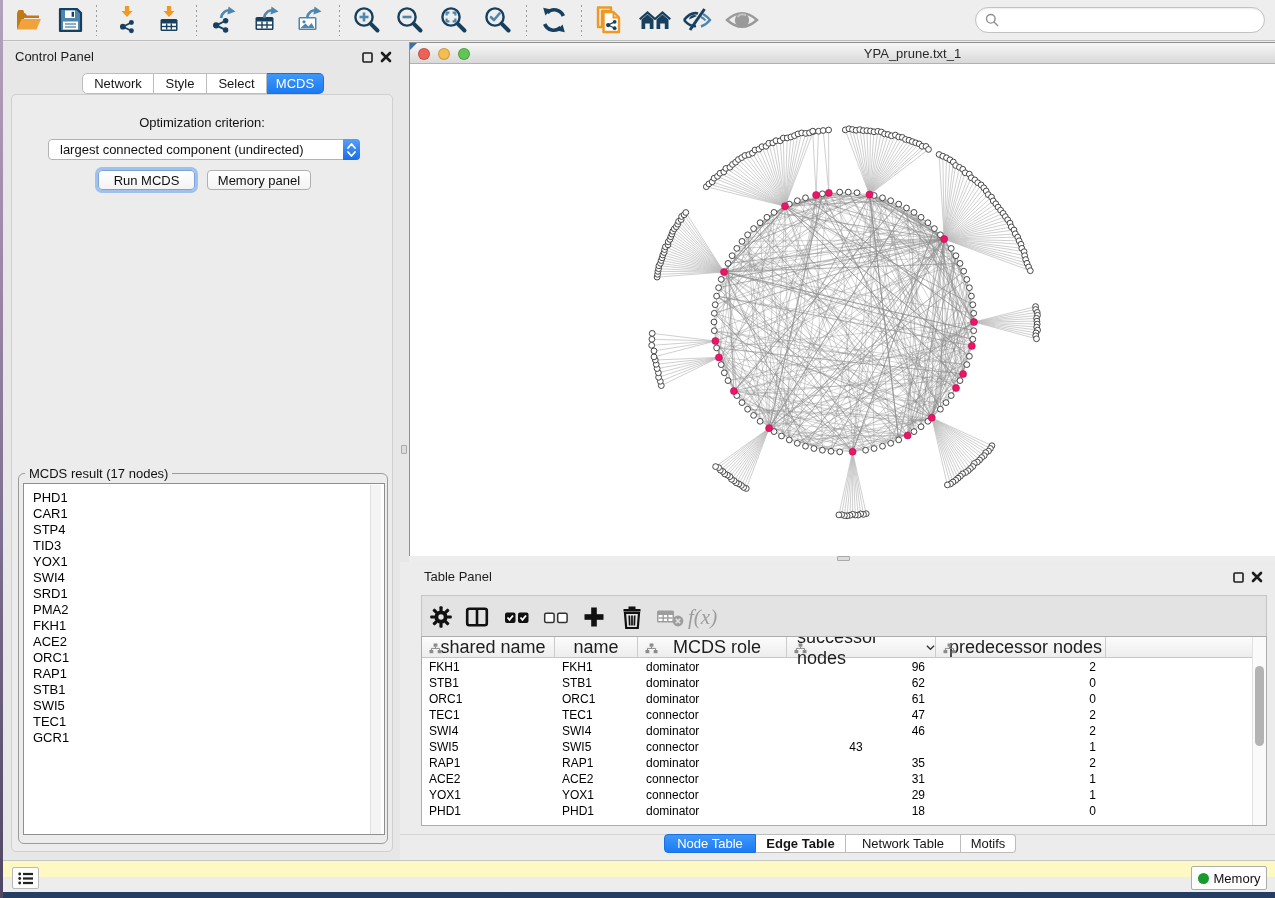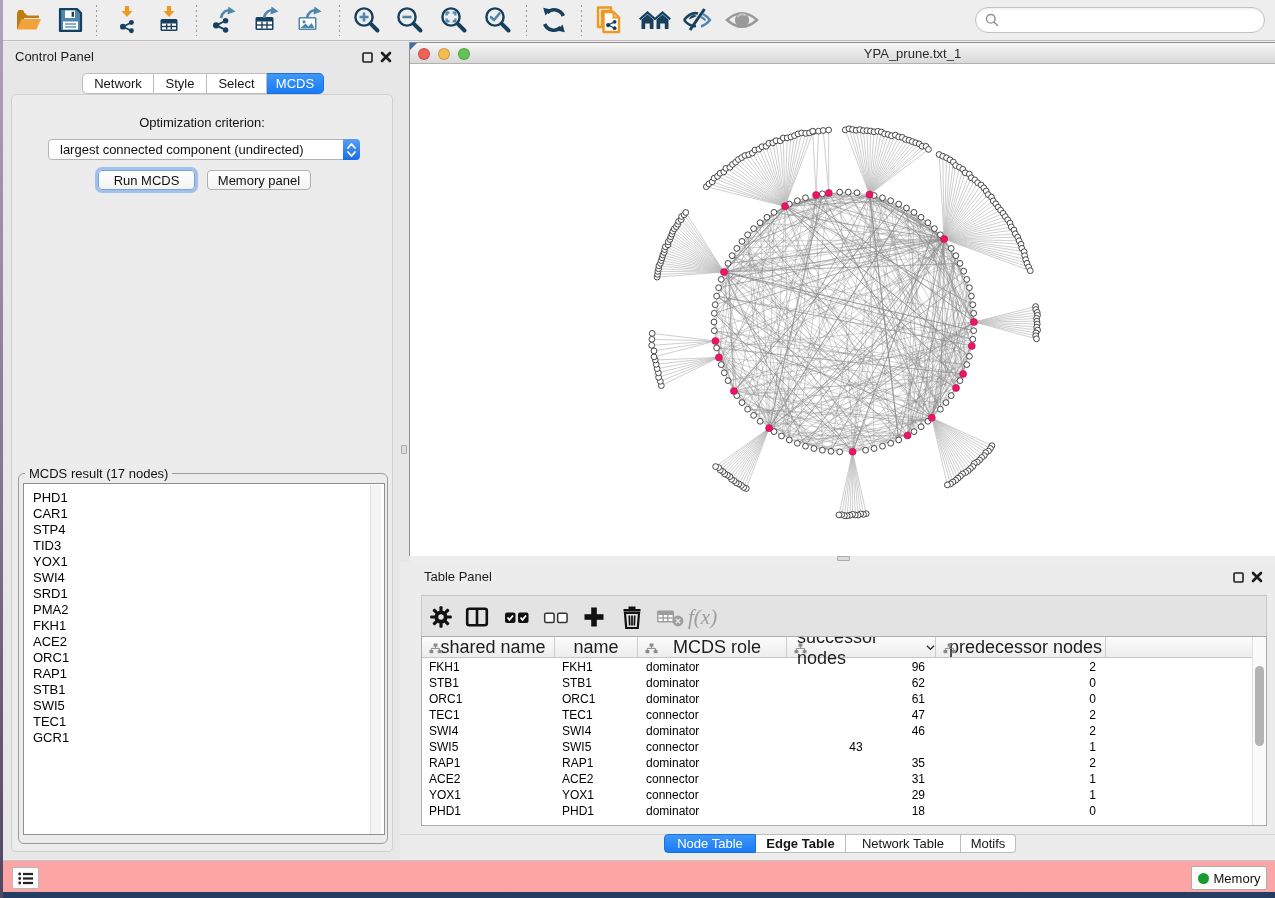--- a/index.html
+++ b/index.html
@@ -103,21 +103,21 @@
   #tscroll { right:0; top:0; width:14px; height:188px; background:#fafafa;
              border-left:1px solid #e2e2e2; }
   #tthumb { left:2px; top:29px; width:9px; height:80px; background:#b3b3b3; border-radius:5px; }
   #tp-tabs { left:264px; top:272px; }
   #tp-tabs .tab { height:19px; }
   #tp-tabs .tab:first-child { border-radius:4px 0 0 4px; }
   #tp-tabs .tab:last-child { border-radius:0 4px 4px 0; }
   #tp-topline { left:0; top:272px; width:875px; height:1px; background:#d6d6d6; }
 
   
-  #status-bar { left:0; top:860px; width:1272px; height:32px; background:#fca5a5;
+  #status-bar { left:0; top:860px; width:1272px; height:17px; background:#fef9c3;
                 border-top:1px solid #c6c6c6; }
   #list-btn { left:9px; top:6px; width:27px; height:22px; background:#fdfdfd;
               border:1px solid #b9b9b9; border-radius:2px;
               display:flex; align-items:center; justify-content:center; }
   #memory-btn { right:8px; top:5px; width:76px; height:24px; background:#fdfdfd;
               border:1px solid #adadad; border-radius:2px; display:flex; align-items:center;
               justify-content:center; gap:5px; font-size:13px; color:#111; }
   #mem-dot { width:11px; height:11px; border-radius:50%; background:#189a31; }
 
   svg { display:block; }

